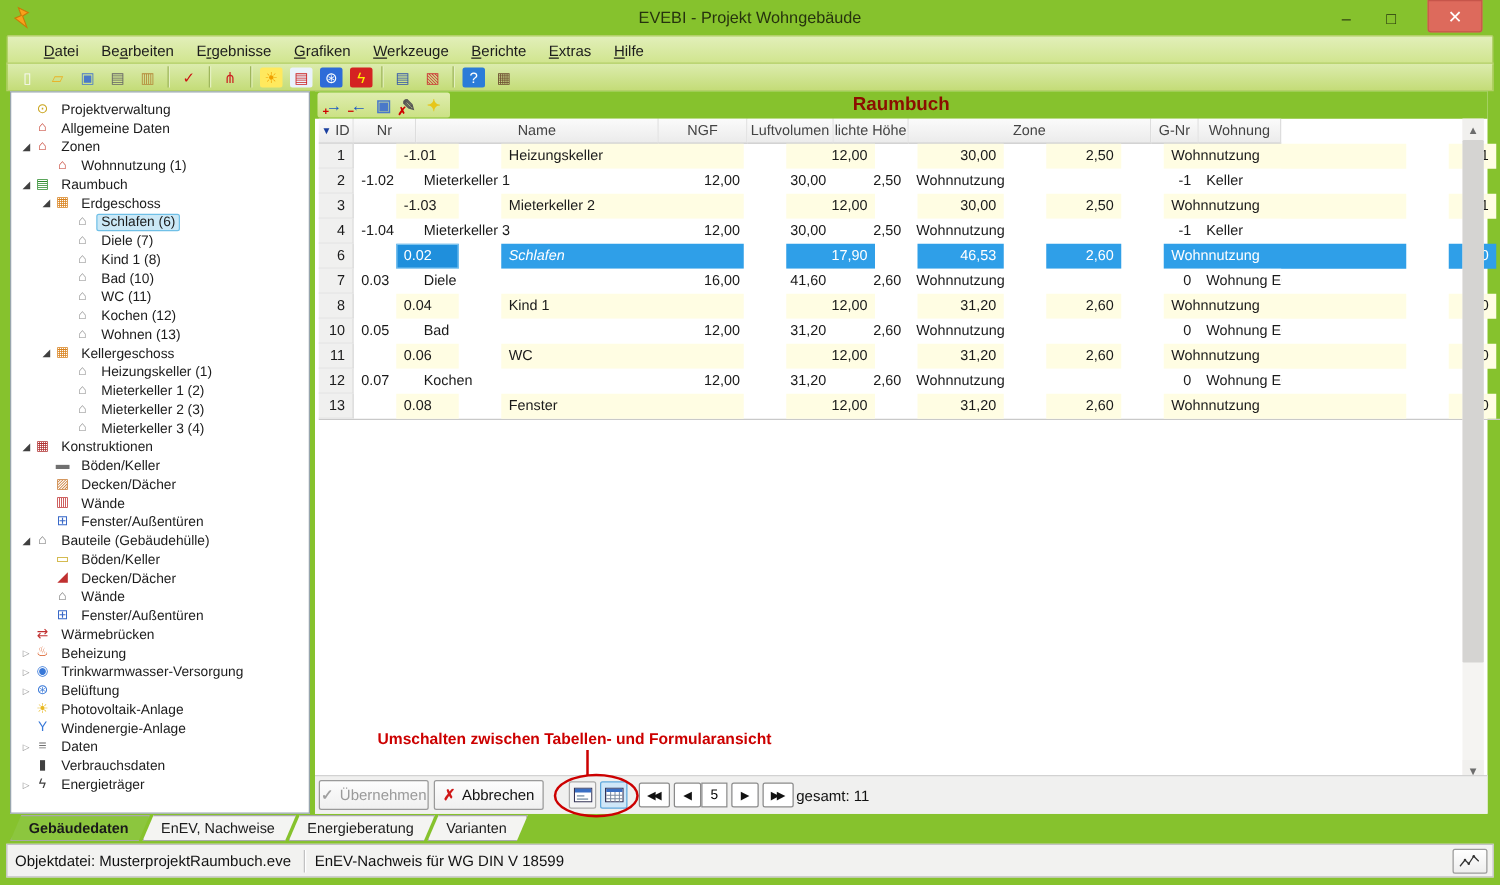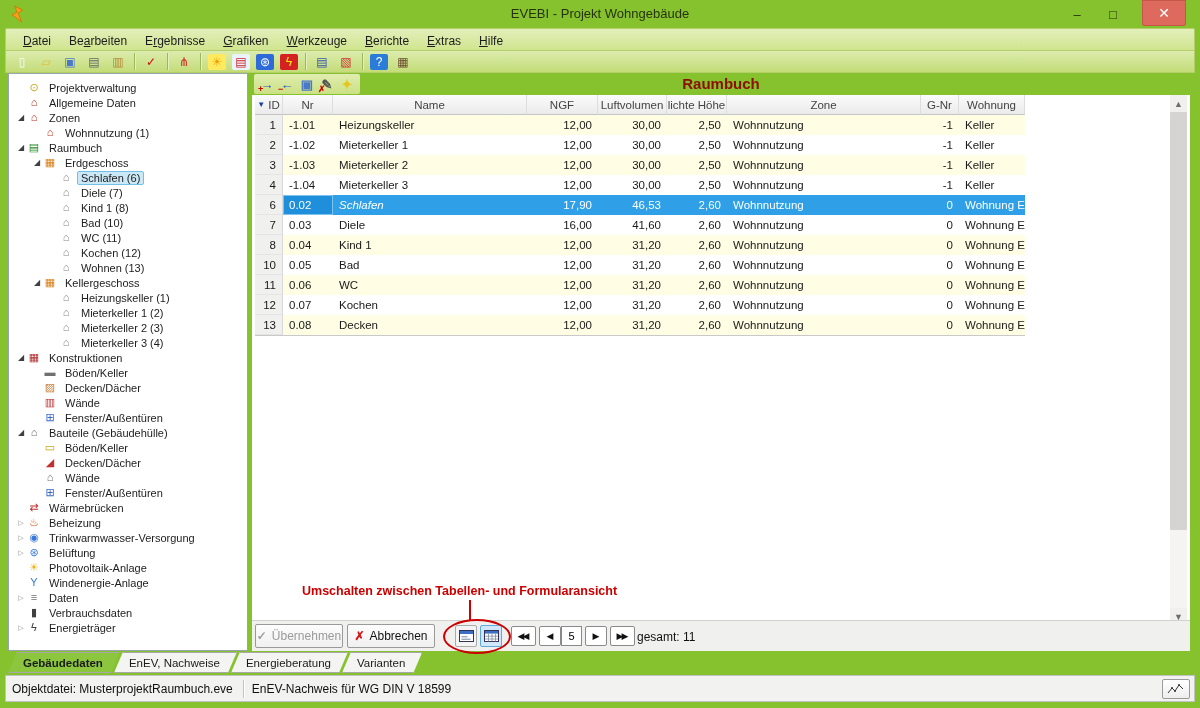--- a/index.html
+++ b/index.html
@@ -9,21 +9,21 @@
   
   .titlebar { position:absolute; left:0; top:0; right:0; height:28px; }
   .app-icon { position:absolute; left:8px; top:5px; width:18px; height:18px; }
   .title { position:absolute; left:0; right:0; top:6px; text-align:center; font-size:13px; color:#26330e; }
   .winbtn { position:absolute; top:0; height:28px; display:flex; align-items:center; justify-content:center; color:#26330e; font-size:13px; cursor:default; }
   .btn-min { right:108px; width:30px; }
   .btn-max { right:72px; width:30px; }
   .btn-close { right:14px; width:44px; height:26px; top:0; background:#dd6a5c; border-radius:0 0 3px 3px; color:#fff; font-size:14px; box-shadow:inset 0 0 0 1px #c6554a; }
 
   
-  .menubar { position:absolute; left:5px; right:5px; top:28px; height:24px; background:linear-gradient(#e2efba,#cfe48b); border:1px solid #b4cf6a; border-bottom:none; border-radius:2px 2px 0 0; display:flex; align-items:center; padding-left:8px; }
+  .menubar { position:absolute; left:5px; right:5px; top:28px; height:24px; background:linear-gradient(#e2efba,#cfe48b); border:1px solid #b4cf6a; border-bottom:none; border-radius:2px 2px 0 0; display:flex; align-items:center; padding-left:20px; }
   .menu-item { font-size:12px; color:#1c1c1c; padding:2px 9px; cursor:default; }
   .menu-item u { text-decoration:underline; }
   .toolbar { position:absolute; left:5px; right:5px; top:50px; height:23px; background:linear-gradient(#dcecae,#c4dc78); border:1px solid #b4cf6a; display:flex; align-items:center; padding-left:4px; }
   .tbicon { width:22px; height:19px; display:flex; align-items:center; justify-content:center; font-size:14px; margin:0 1px; border-radius:2px; }
   .tbicon .tile { width:18px; height:16px; display:flex; align-items:center; justify-content:center; border-radius:2px; font-size:12px; line-height:1; }
   .tbsep { width:1px; height:17px; background:#9fb75c; margin:0 4px; box-shadow:1px 0 0 #e4f0c0; }
 
   
   .treepanel { position:absolute; left:8px; top:73px; width:240px; height:578px; background:#fff; border:1px solid #98a5ad; overflow:hidden; }
   .tree { padding-top:6px; }
@@ -43,21 +43,21 @@
   .main-title { position:absolute; left:0; right:0; top:2px; text-align:center; font-size:15px; font-weight:bold; color:#8b0e00; }
 
   
   .table { position:absolute; left:3px; top:22px; border-bottom:1px solid #c9c9c9; }
   .tr { display:flex; height:20px; }
   .th { background:linear-gradient(#fbfbfb,#ebebeb); border-right:1px solid #ddd; border-bottom:1px solid #c5c5c5; color:#444; font-size:11.5px; display:flex; align-items:center; justify-content:center; gap:3px; }
   .td { font-size:11.5px; color:#1a1a1a; display:flex; align-items:center; overflow:hidden; white-space:nowrap; }
   .td.l { justify-content:flex-start; padding-left:6px; }
   .td.r { justify-content:flex-end; padding-right:6px; }
   .td.idc { background:#f0f0ef; border-right:1px solid #d8d8d8; border-bottom:1px solid #e4e4e3; }
-  .row-even .td:not(.idc) { background:#fffde3; }
+  .row-even .td:not(.idc) { background:#fffde3;margin-left:34px; }
   .row-odd .td:not(.idc) { background:#ffffff; }
   .tr.selrow .td:not(.idc) { background:#2f9fe8; color:#fff; }
   .tr.selrow .td.focuscell { background:#1f8fdc; box-shadow:inset 0 0 0 1px #7cc4ef; }
   .sortarrow { color:#1a3f9f; font-size:8px; }
 
   
   .vscroll { position:absolute; right:3px; top:22px; width:17px; height:530px; background:#f5f4f2; }
   .sbtn { position:absolute; left:0; width:17px; height:17px; background:#f1f0ee; color:#6d6d6d; font-size:9px; display:flex; align-items:center; justify-content:center; }
   .sthumb { position:absolute; left:0; top:17px; width:17px; height:418px; background:#d5d4d2; border-radius:1px; }
 
@@ -527,21 +527,21 @@
           <div class="td r" style="width: 71px;">12,00</div>
           <div class="td r" style="width: 69px;">31,20</div>
           <div class="td r" style="width: 60px;">2,60</div>
           <div class="td l" style="width: 194px;">Wohnnutzung</div>
           <div class="td r" style="width: 38px;">0</div>
           <div class="td l" style="width: 66px;">Wohnung EG</div>
         </div>
         <div class="tr row-even">
           <div class="td r idc" style="width: 28px;">13</div>
           <div class="td l" style="width: 50px;">0.08</div>
-          <div class="td l" style="width: 194px;">Decken</div>
+          <div class="td l" style="width: 194px;">Fenster</div>
           <div class="td r" style="width: 71px;">12,00</div>
           <div class="td r" style="width: 69px;">31,20</div>
           <div class="td r" style="width: 60px;">2,60</div>
           <div class="td l" style="width: 194px;">Wohnnutzung</div>
           <div class="td r" style="width: 38px;">0</div>
           <div class="td l" style="width: 66px;">Wohnung EG</div>
         </div>
       </div>
 
     <div class="vscroll">

